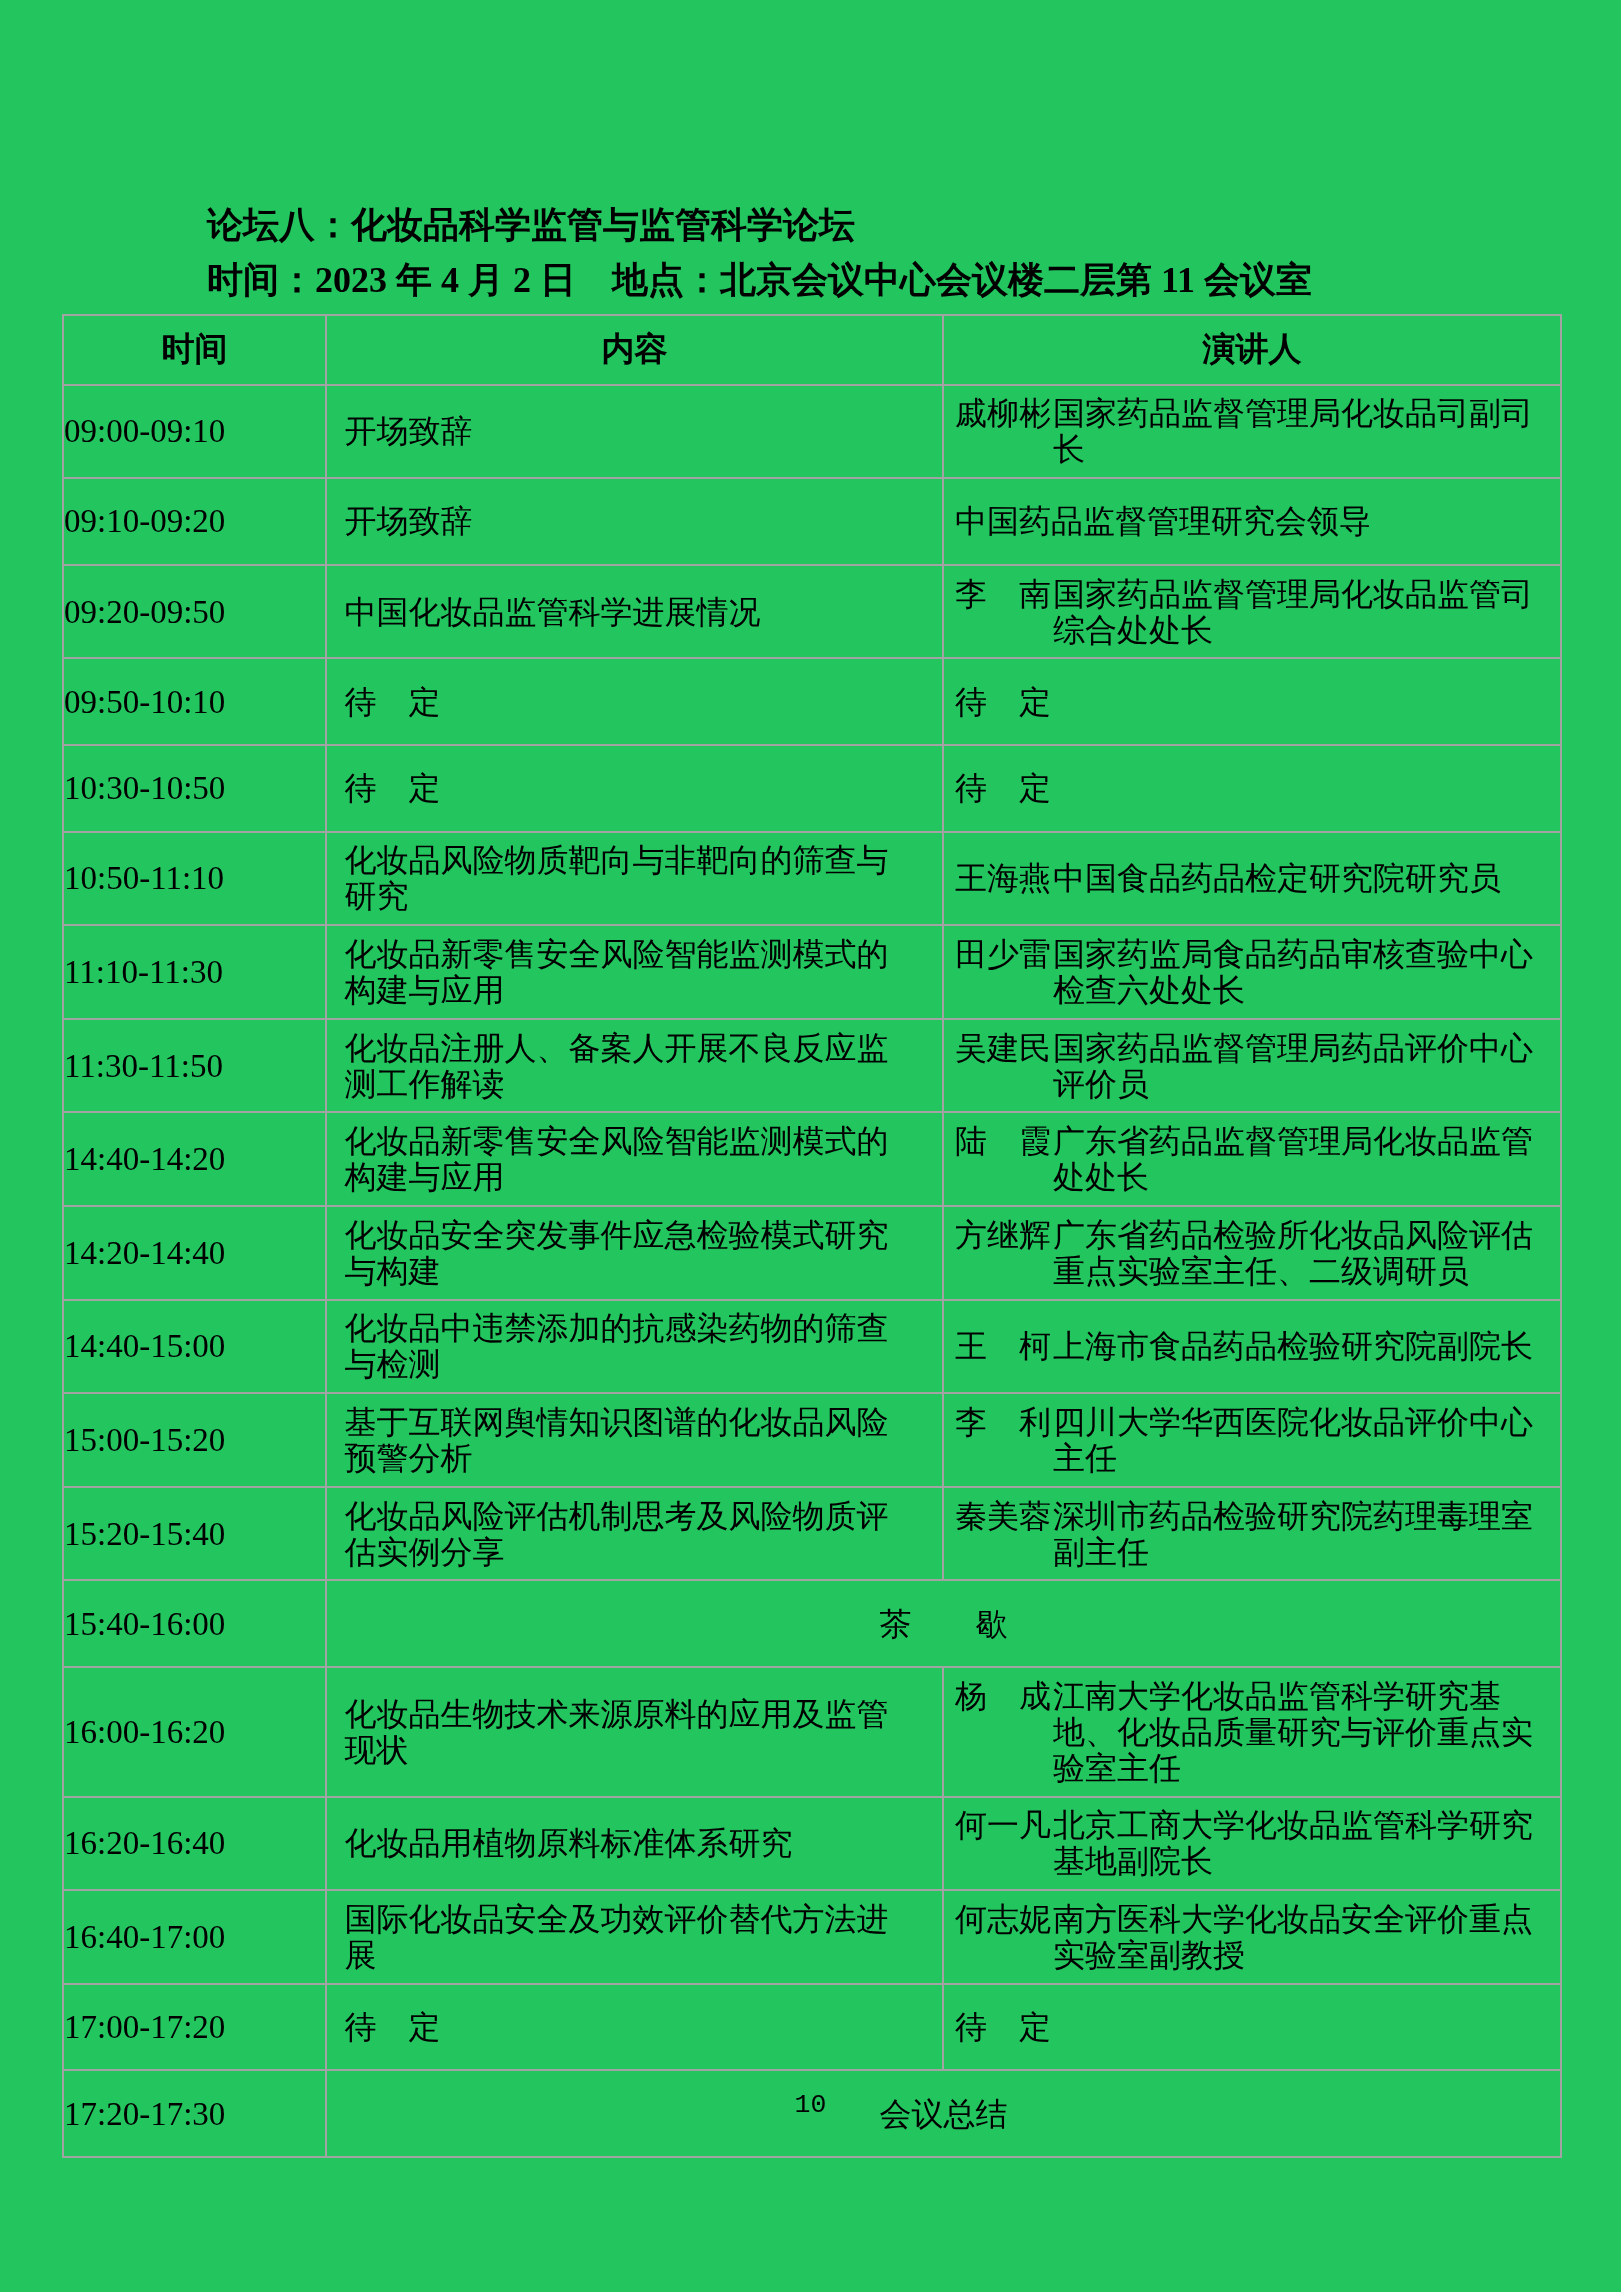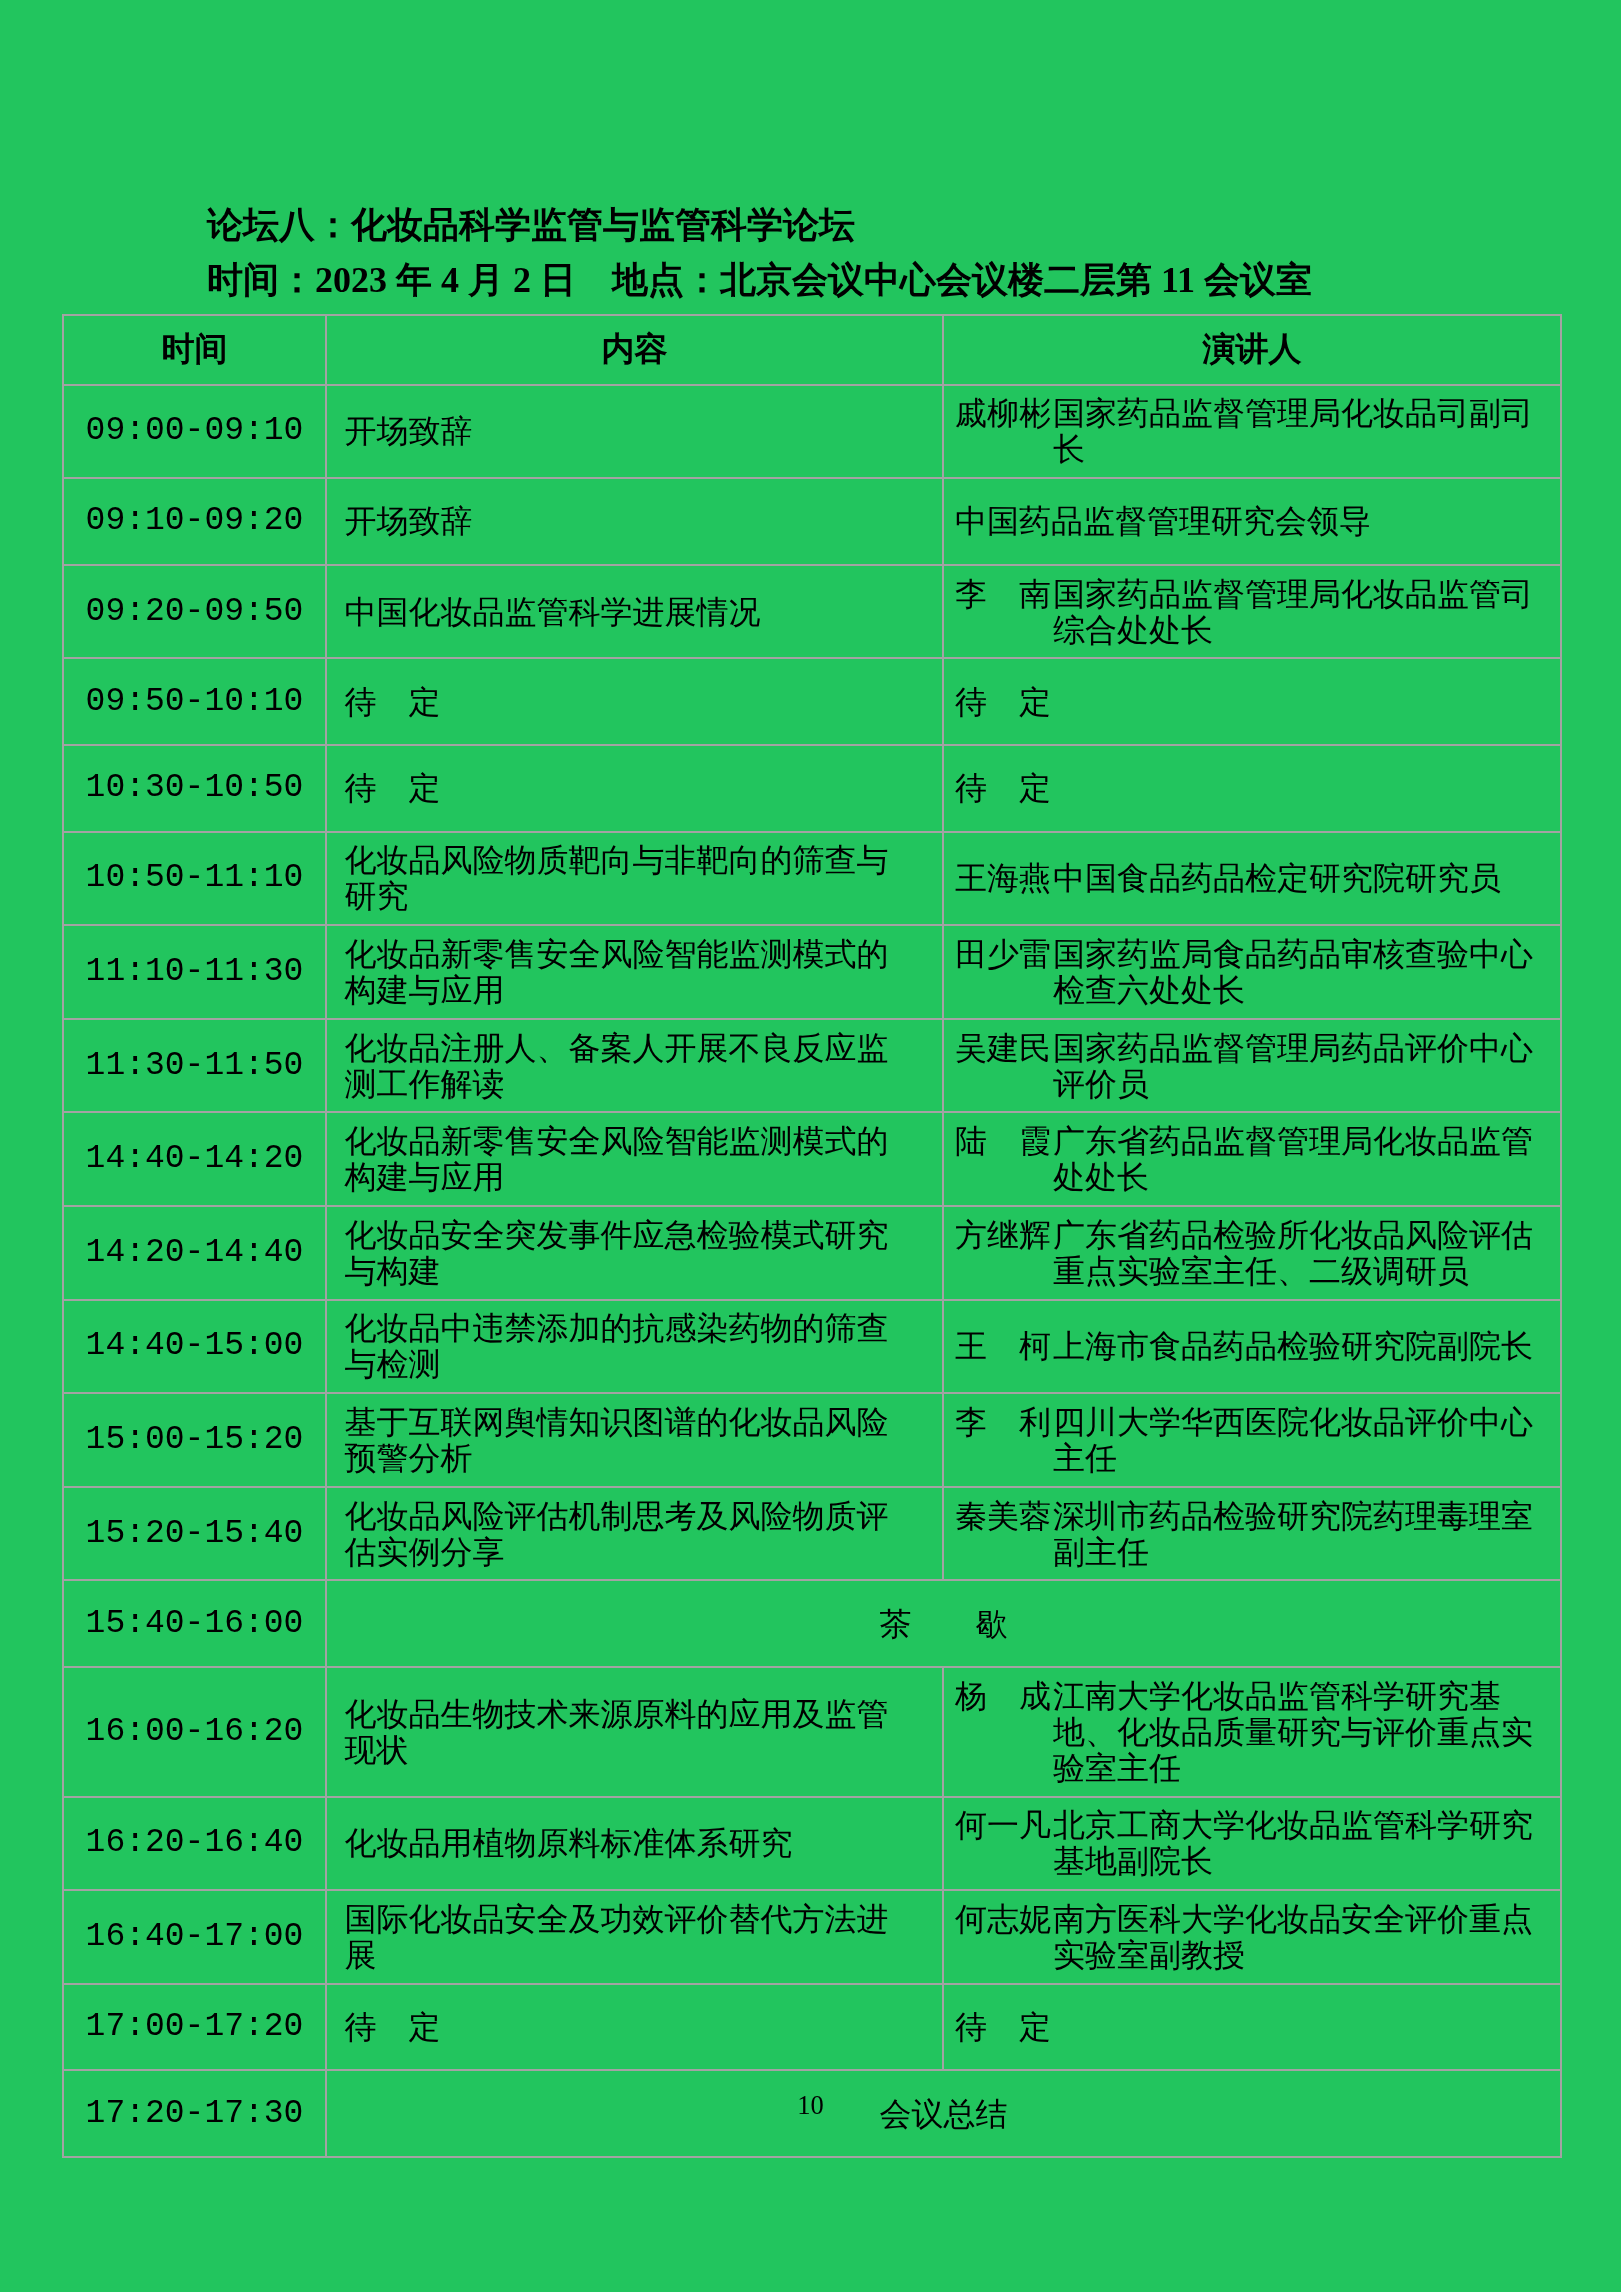--- a/index.html
+++ b/index.html
@@ -44,41 +44,40 @@
     height: 68px;
     padding: 0;
   }
   .agenda td {
     font-size: 32px;
     line-height: 36px;
     height: 65px; 
     padding: 9.8px 0;
   }
   td.time-cell {
-    text-align: center;
     font-size: 33px;
     letter-spacing: 0px;
-    font-family: Liberation Mono, monospace;
   }
   td.content-cell { padding-left: 17.6px; padding-right: 29px; }
   td.speaker-cell { padding-left: 11px; padding-right: 23.5px; }
   .sp-row { display: flex; align-items: flex-start; }
   .sp-name { flex: 0 0 98px; white-space: pre; }
   .sp-aff { flex: 1 1 auto; }
   .sp-text { white-space: pre-wrap; }
   td.merged-cell { text-align: center; }
   .break-label { white-space: pre; }
   .page-number {
     position: absolute;
     left: 0;
     width: 1621px;
     top: 2090px;
     text-align: center;
     font-size: 26.5px;
     line-height: 31px;
+    font-family: Liberation Mono, monospace;
   }
 </style>
 </head>
 <body>
 
 <div class="page">
   <div class="content">
     <div class="doc-title">论坛八：化妆品科学监管与监管科学论坛</div>
     <div class="doc-subtitle">时间：2023 年 4 月 2 日　地点：北京会议中心会议楼二层第 11 会议室</div>
 

